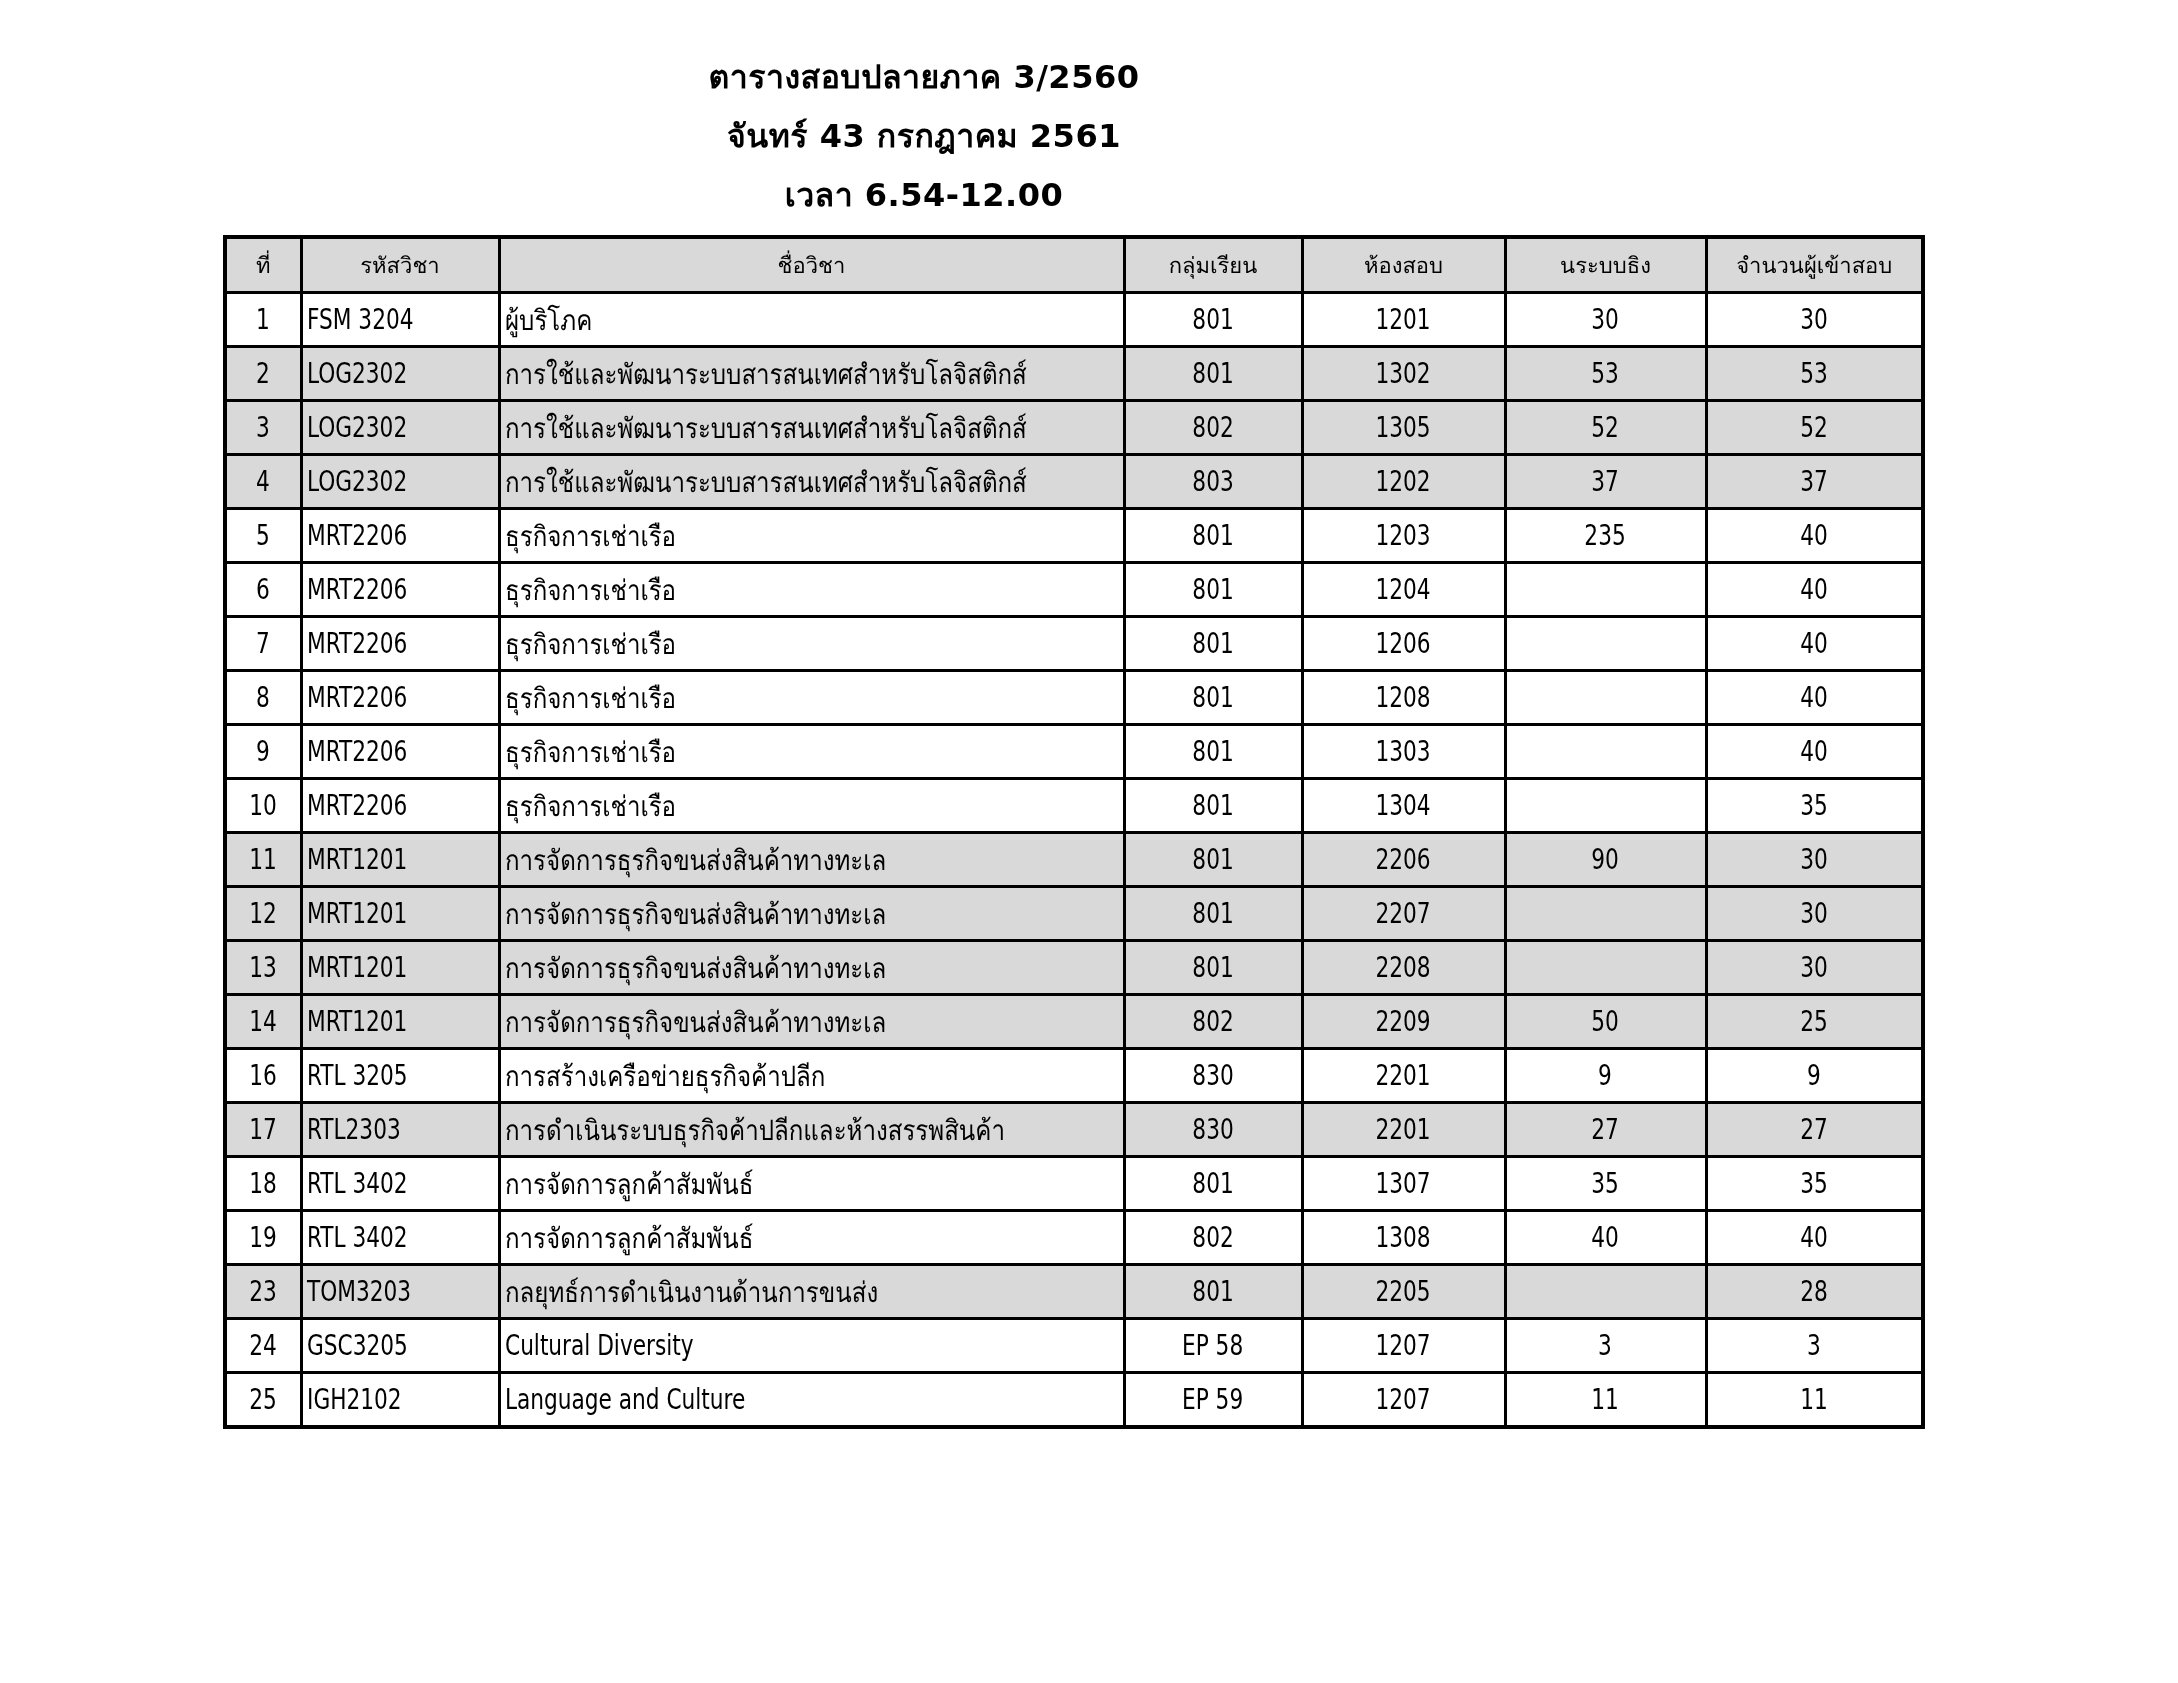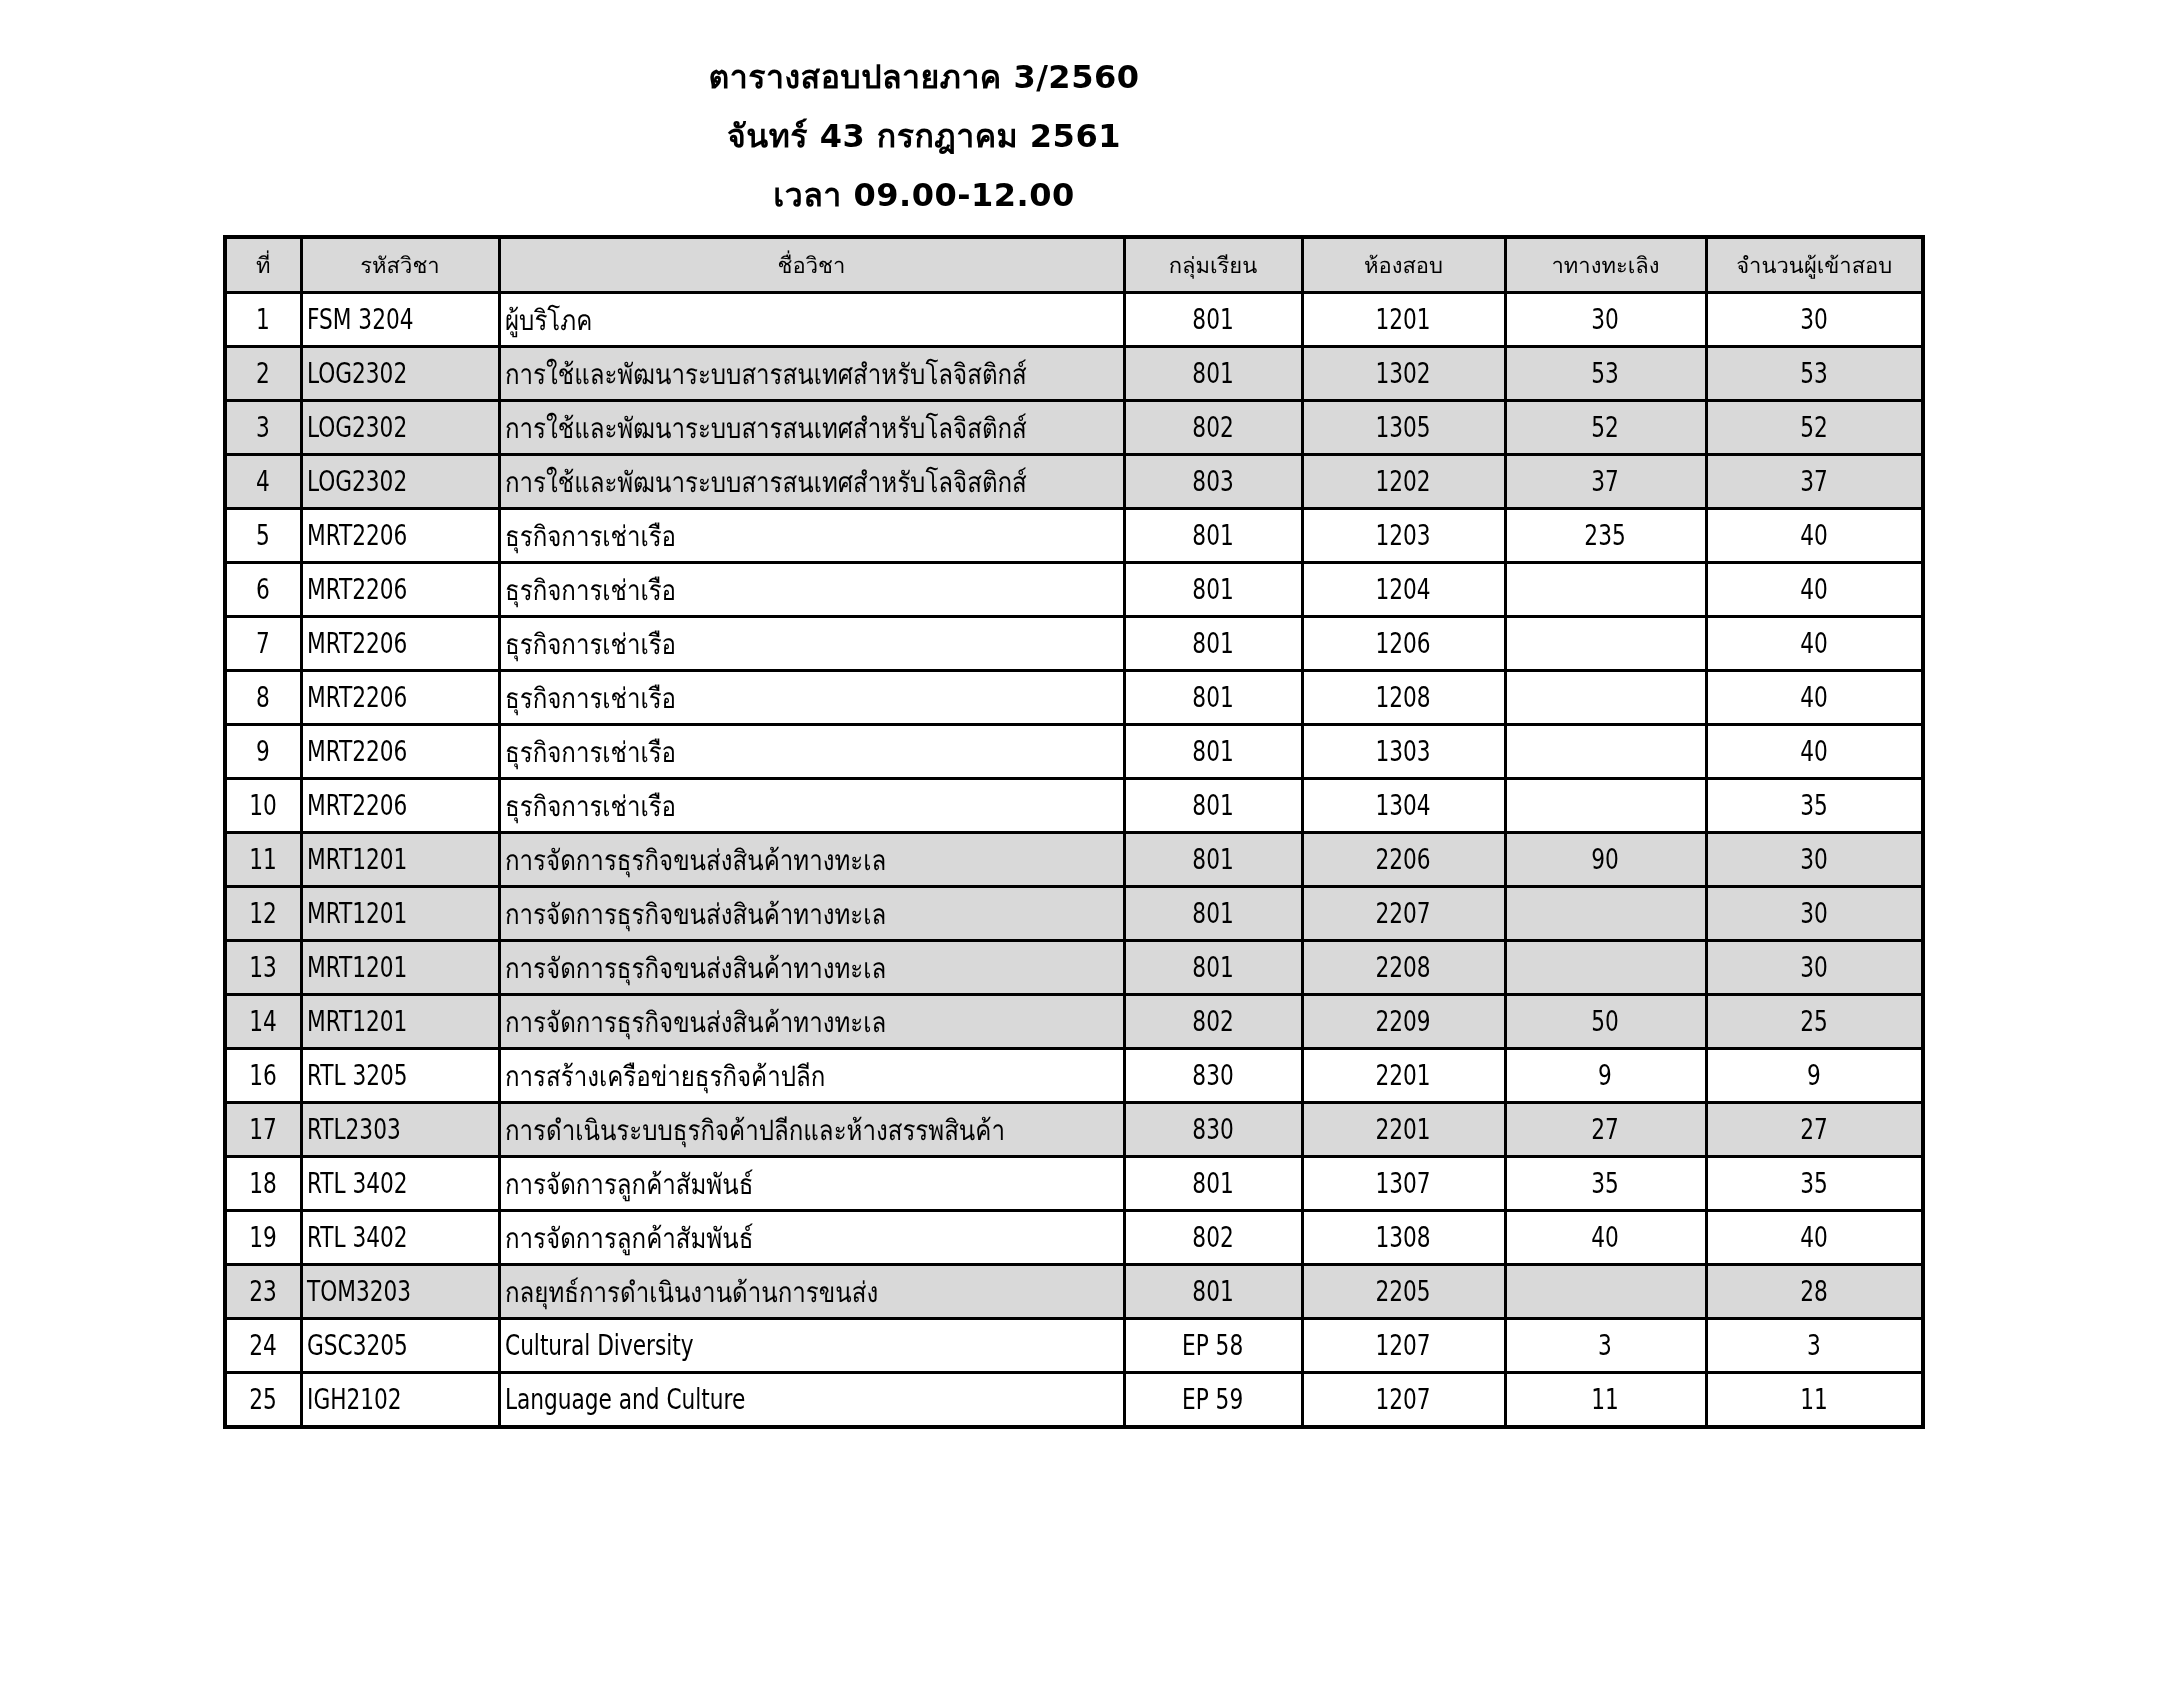--- a/index.html
+++ b/index.html
@@ -19,41 +19,41 @@
   .l { text-align:left; padding-left:4px !important;margin-left:13px; }
   .cond { display:inline-block; transform:scaleX(0.86); transform-origin:left center; }
   .condc { display:inline-block; transform:scaleX(0.86); transform-origin:center center; }
 </style>
 </head>
 <body>
 
 <div class="titles">
   <div>ตารางสอบปลายภาค 3/2560</div>
   <div>จันทร์ 43 กรกฎาคม 2561</div>
-  <div>เวลา 09.00-12.00</div>
+  <div>เวลา 6.54-12.00</div>
 </div>
 
 <table class="sched">
   <colgroup>
     <col style="width:76px">
       <col style="width:198px">
       <col style="width:625px">
     <col style="width:178px">
       <col style="width:203px">
       <col style="width:201px">
       <col style="width:217px">
   </colgroup>
   <thead>
     <tr>
       <th>ที่</th>
       <th>รหัสวิชา</th>
       <th>ชื่อวิชา</th>
       <th>กลุ่มเรียน</th>
       <th>ห้องสอบ</th>
-      <th>าทางทะเลิง</th>
+      <th>นระบบธิง</th>
       <th>จำนวนผู้เข้าสอบ</th>
     </tr>
   </thead>
   <tbody id="tbody">
       <tr class="plain">
         <td class="c"><span class="condc">1</span></td>
         <td class="l"><span class="cond">FSM 3204</span></td>
         <td class="l"><span class="cond">ผู้บริโภค</span></td>
         <td class="c"><span class="condc">801</span></td>
         <td class="c"><span class="condc">1201</span></td>

